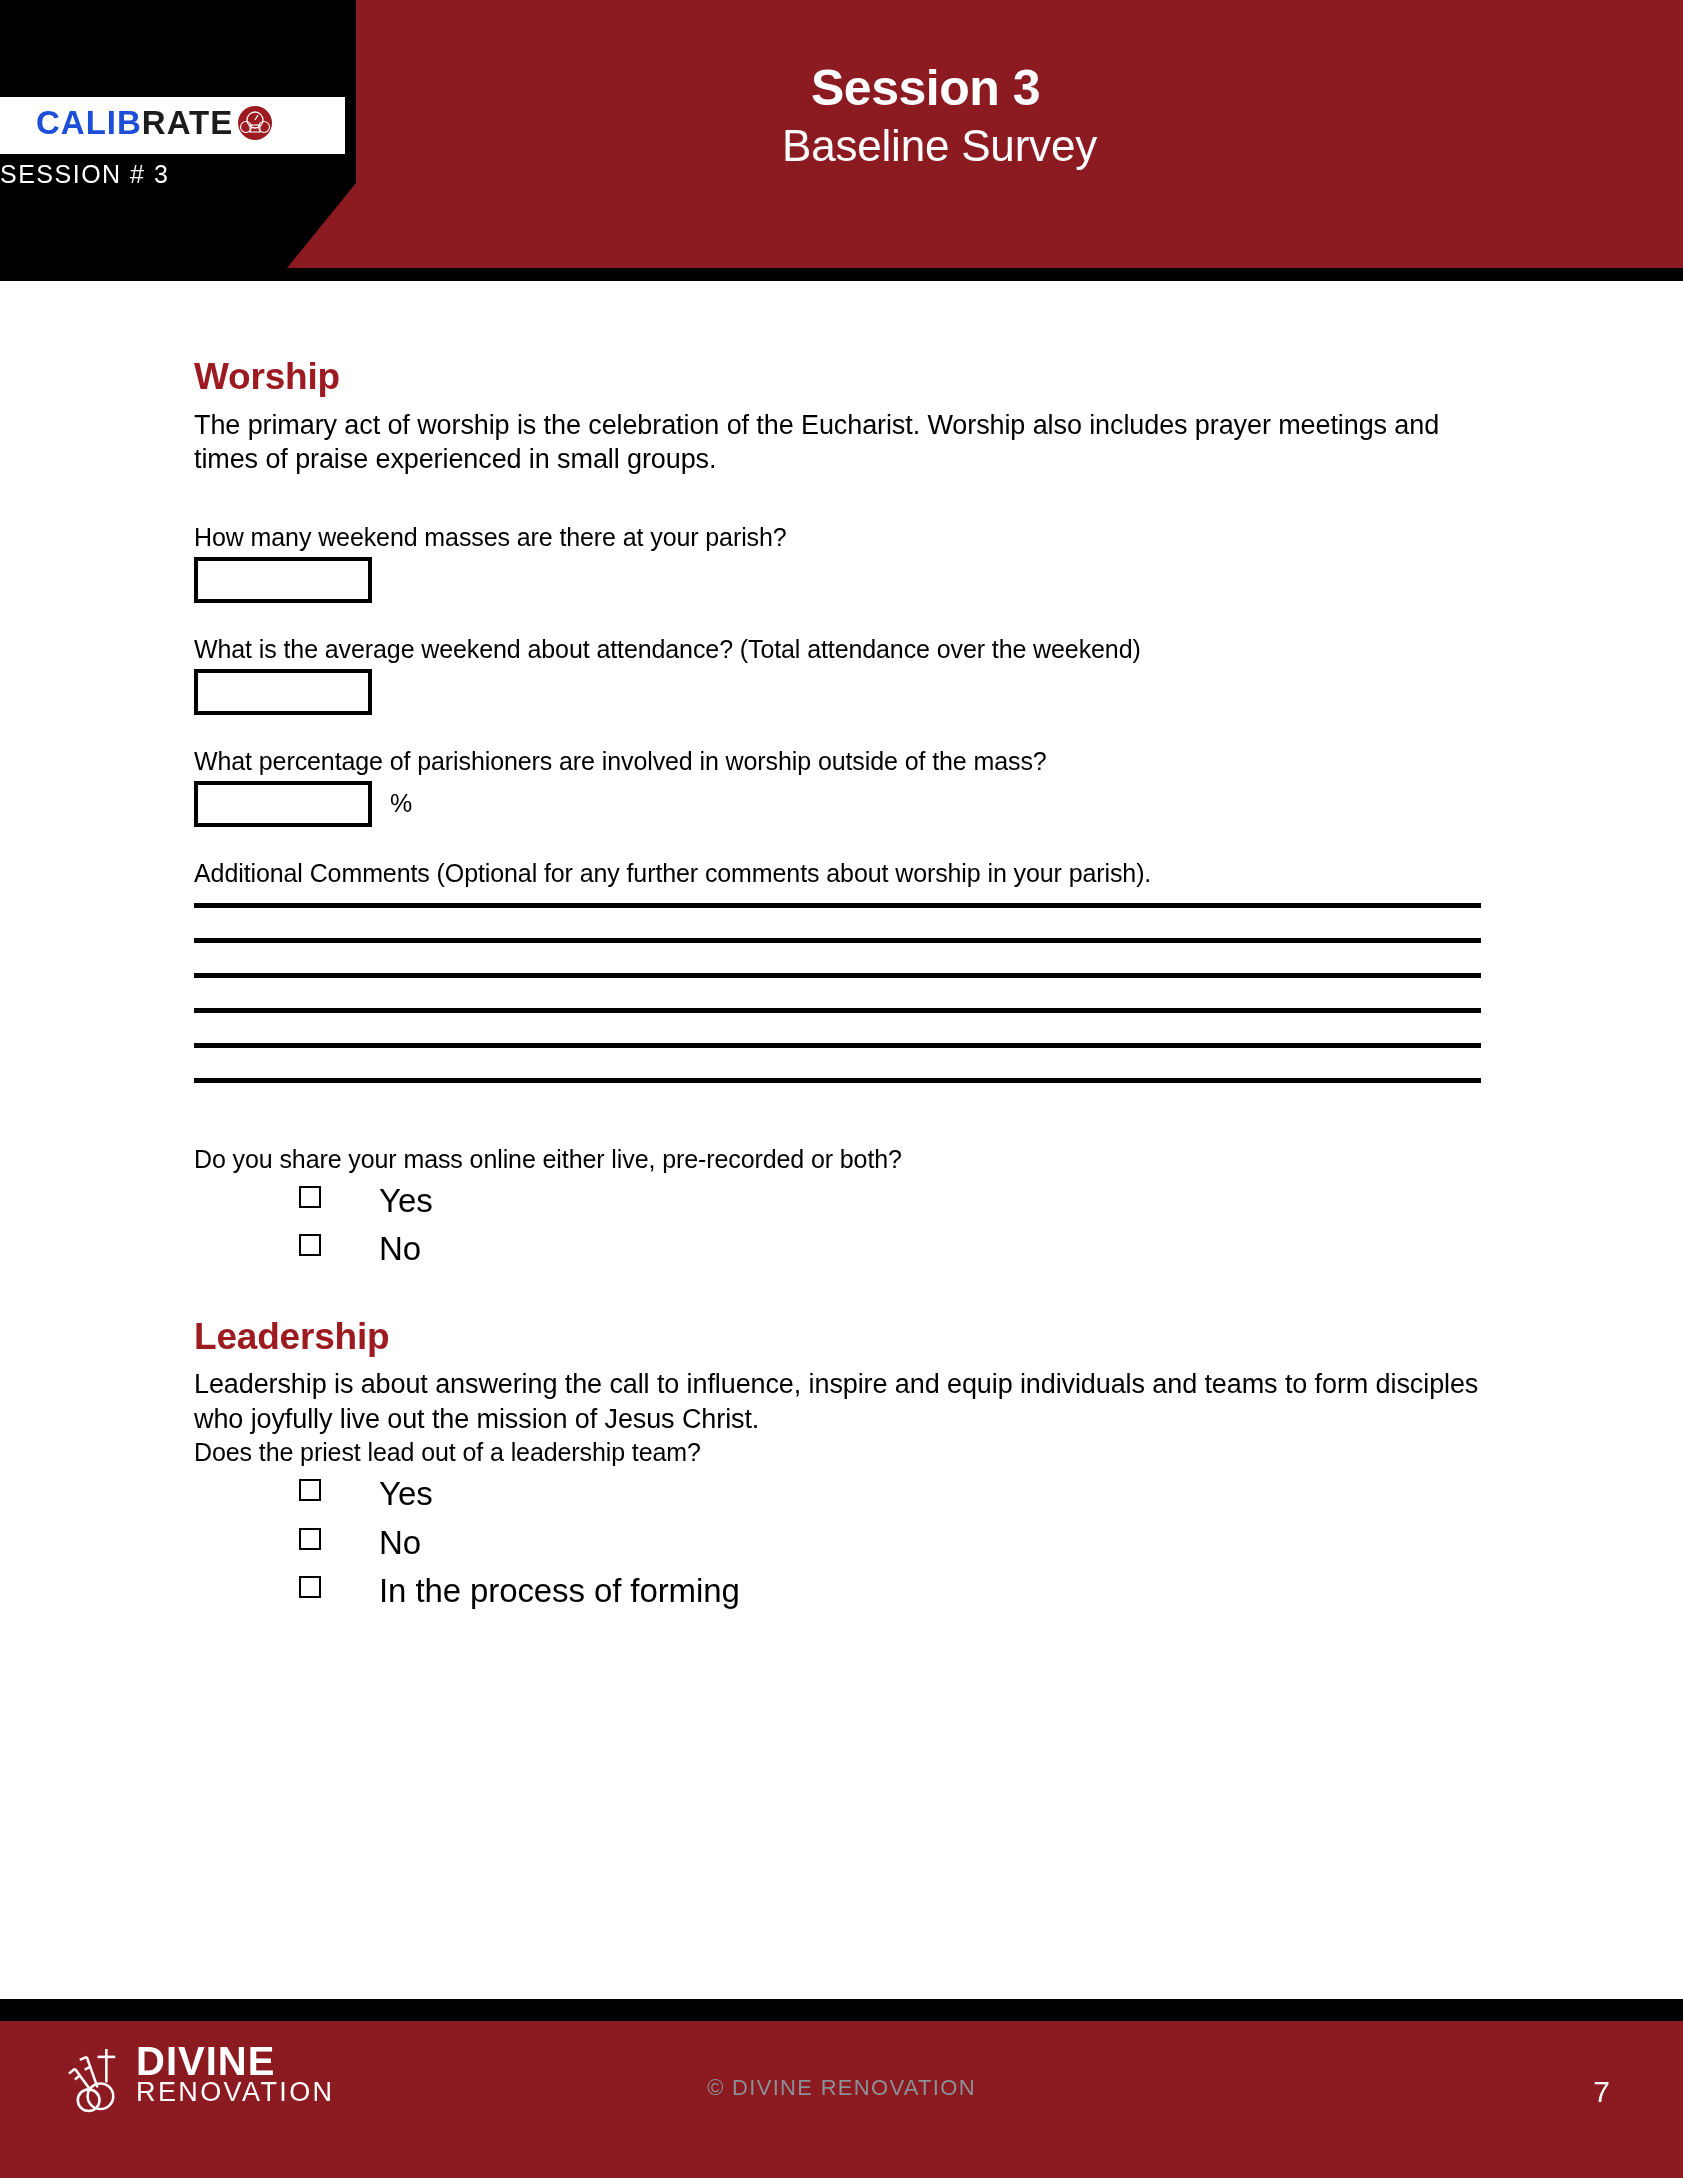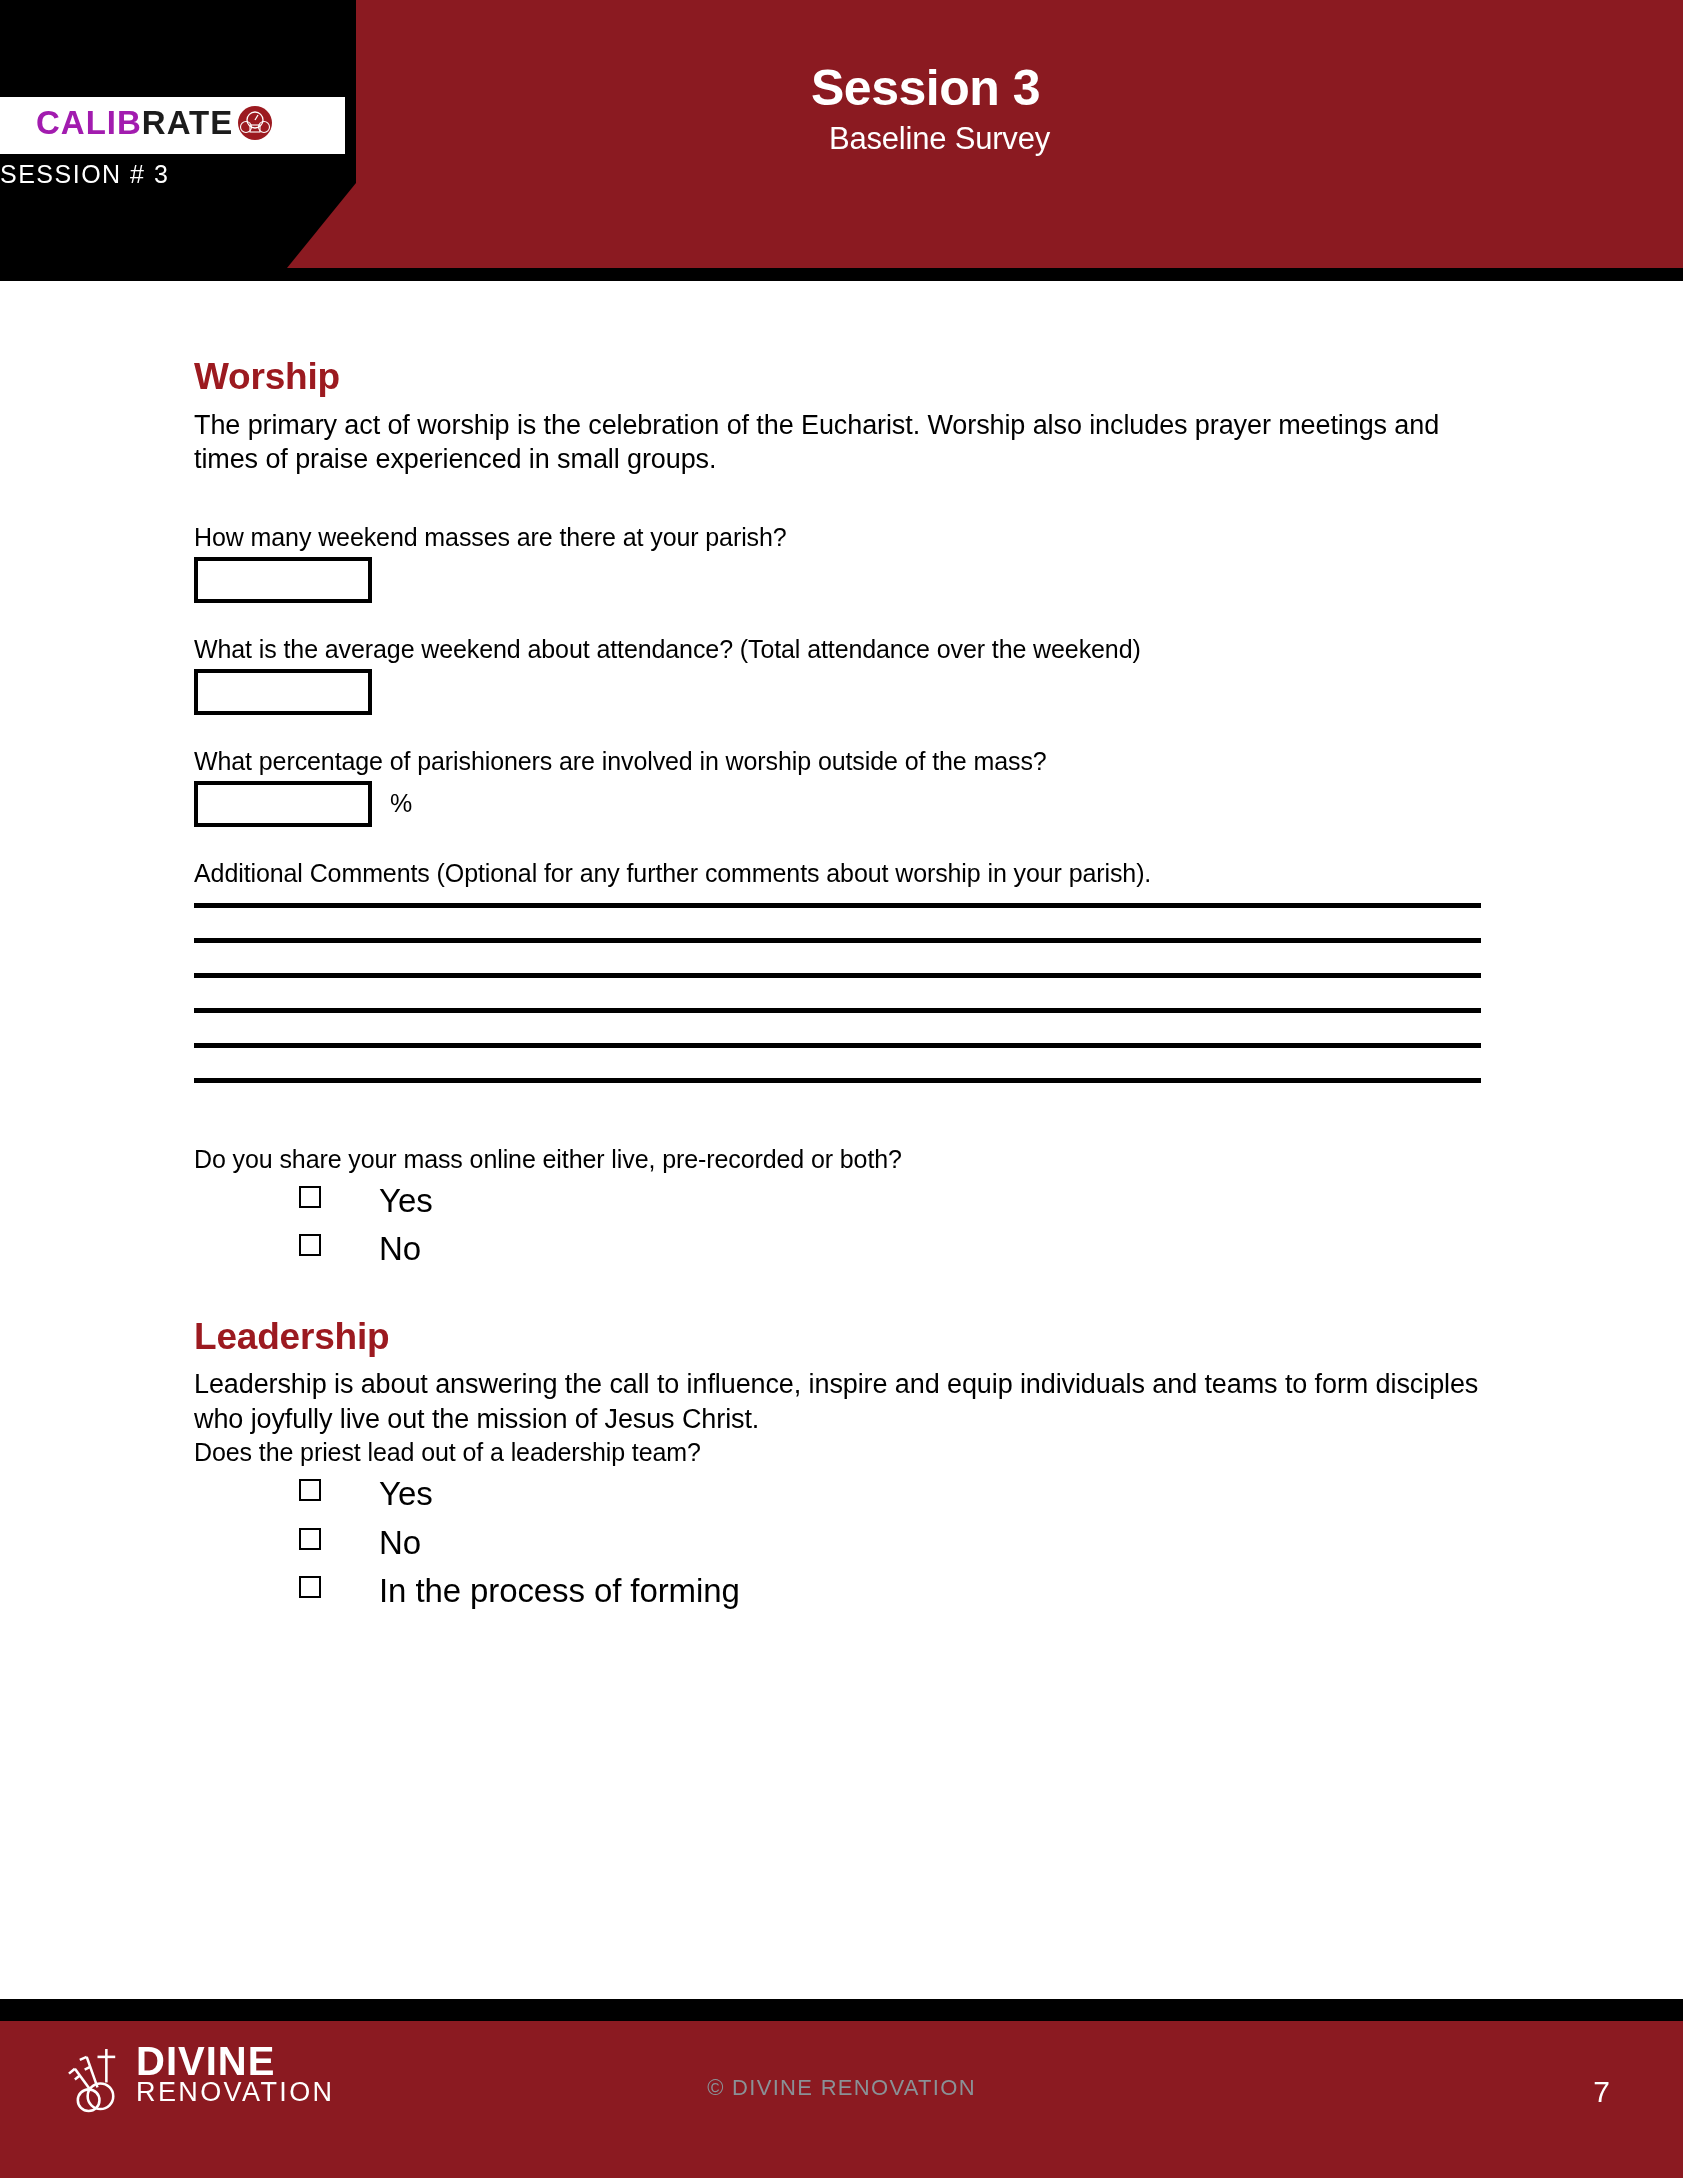--- a/index.html
+++ b/index.html
@@ -58,21 +58,21 @@
     padding-left: 36px;
   }
 
   .calib-text {
     font-size: 33px;
     font-weight: 700;
     letter-spacing: 1px;
     line-height: 1;
     white-space: nowrap;
   }
-  .calib-red { color: #a21caf; }
+  .calib-red { color: #1d4ed8; }
   .calib-dark { color: #1c1c1c; }
 
   .gauge-icon {
     display: inline-block;
     margin-left: 4px;
     vertical-align: middle;
   }
 
   .session-sub {
     position: absolute;
@@ -98,21 +98,21 @@
     letter-spacing: -0.5px;
   }
 
   .header-subtitle {
     position: absolute;
     left: 356px;
     top: 122px;
     width: 1139px;
     text-align: center;
     color: #ffffff;
-    font-size: 31px;
+    font-size: 44px;
     font-weight: 400;
     line-height: 1.1;
     letter-spacing: -0.2px;
     padding-left: 28px;
   }
 
   
   .content {
     position: absolute;
     left: 194px;

